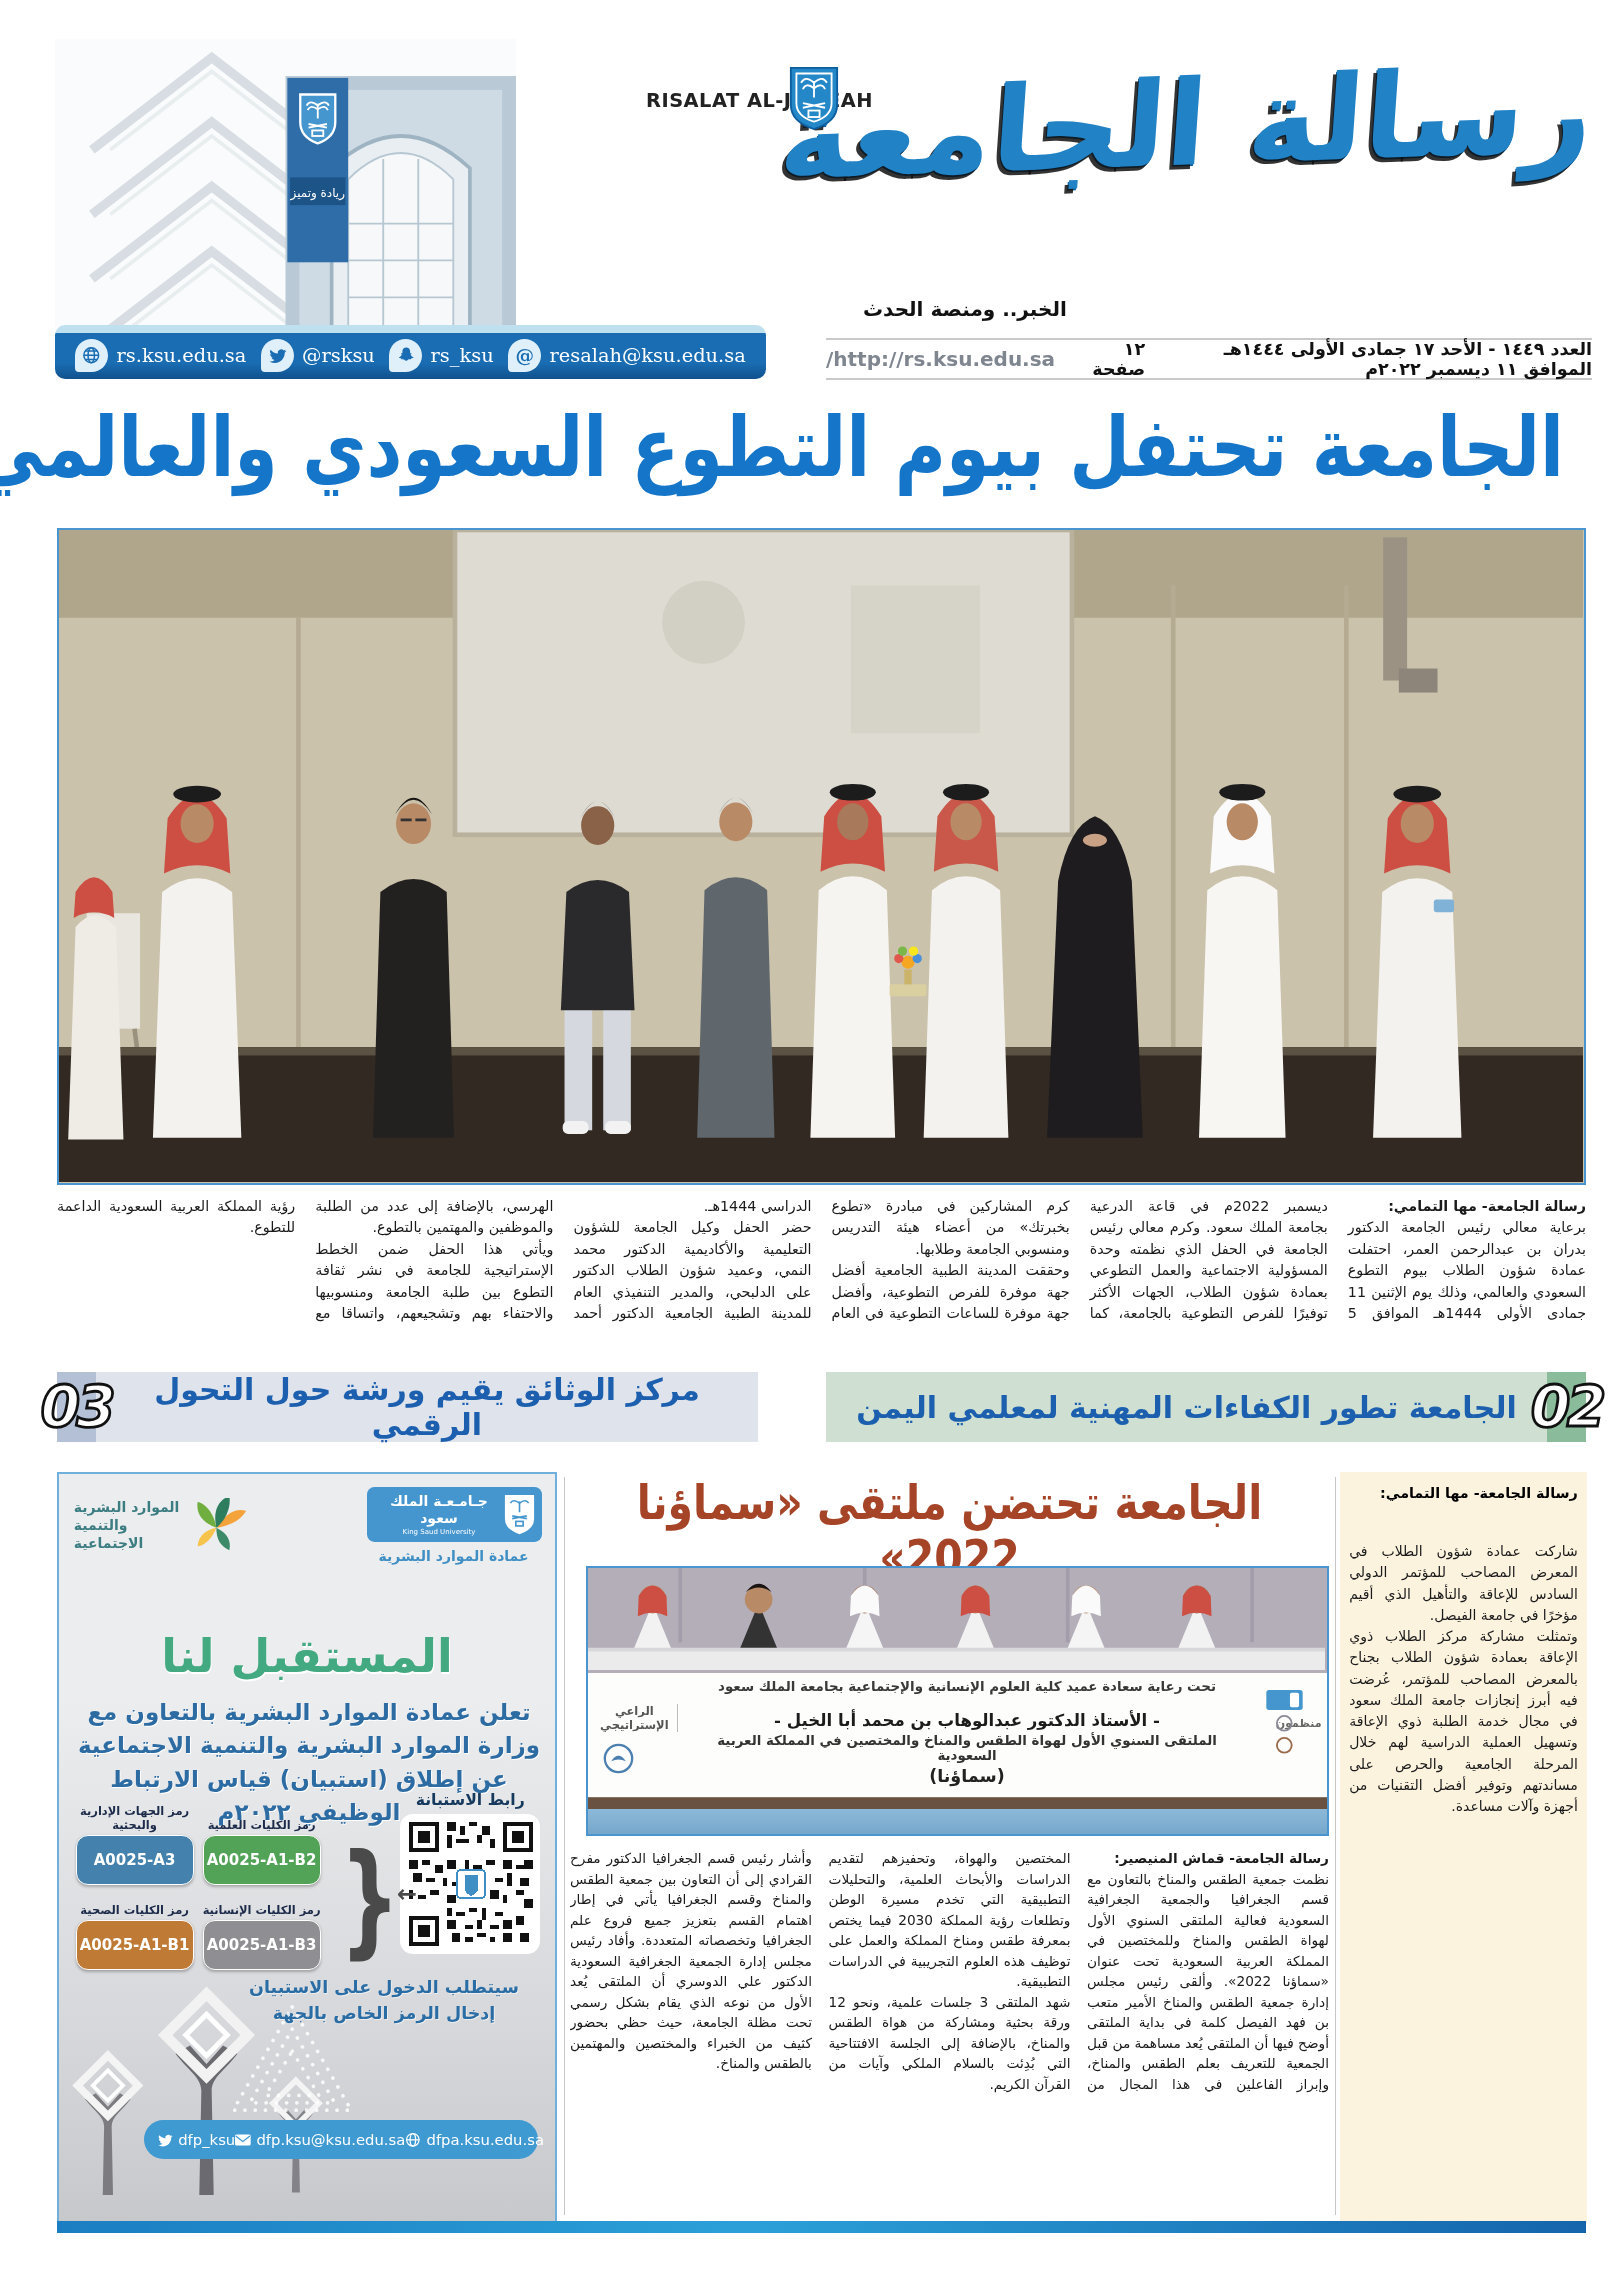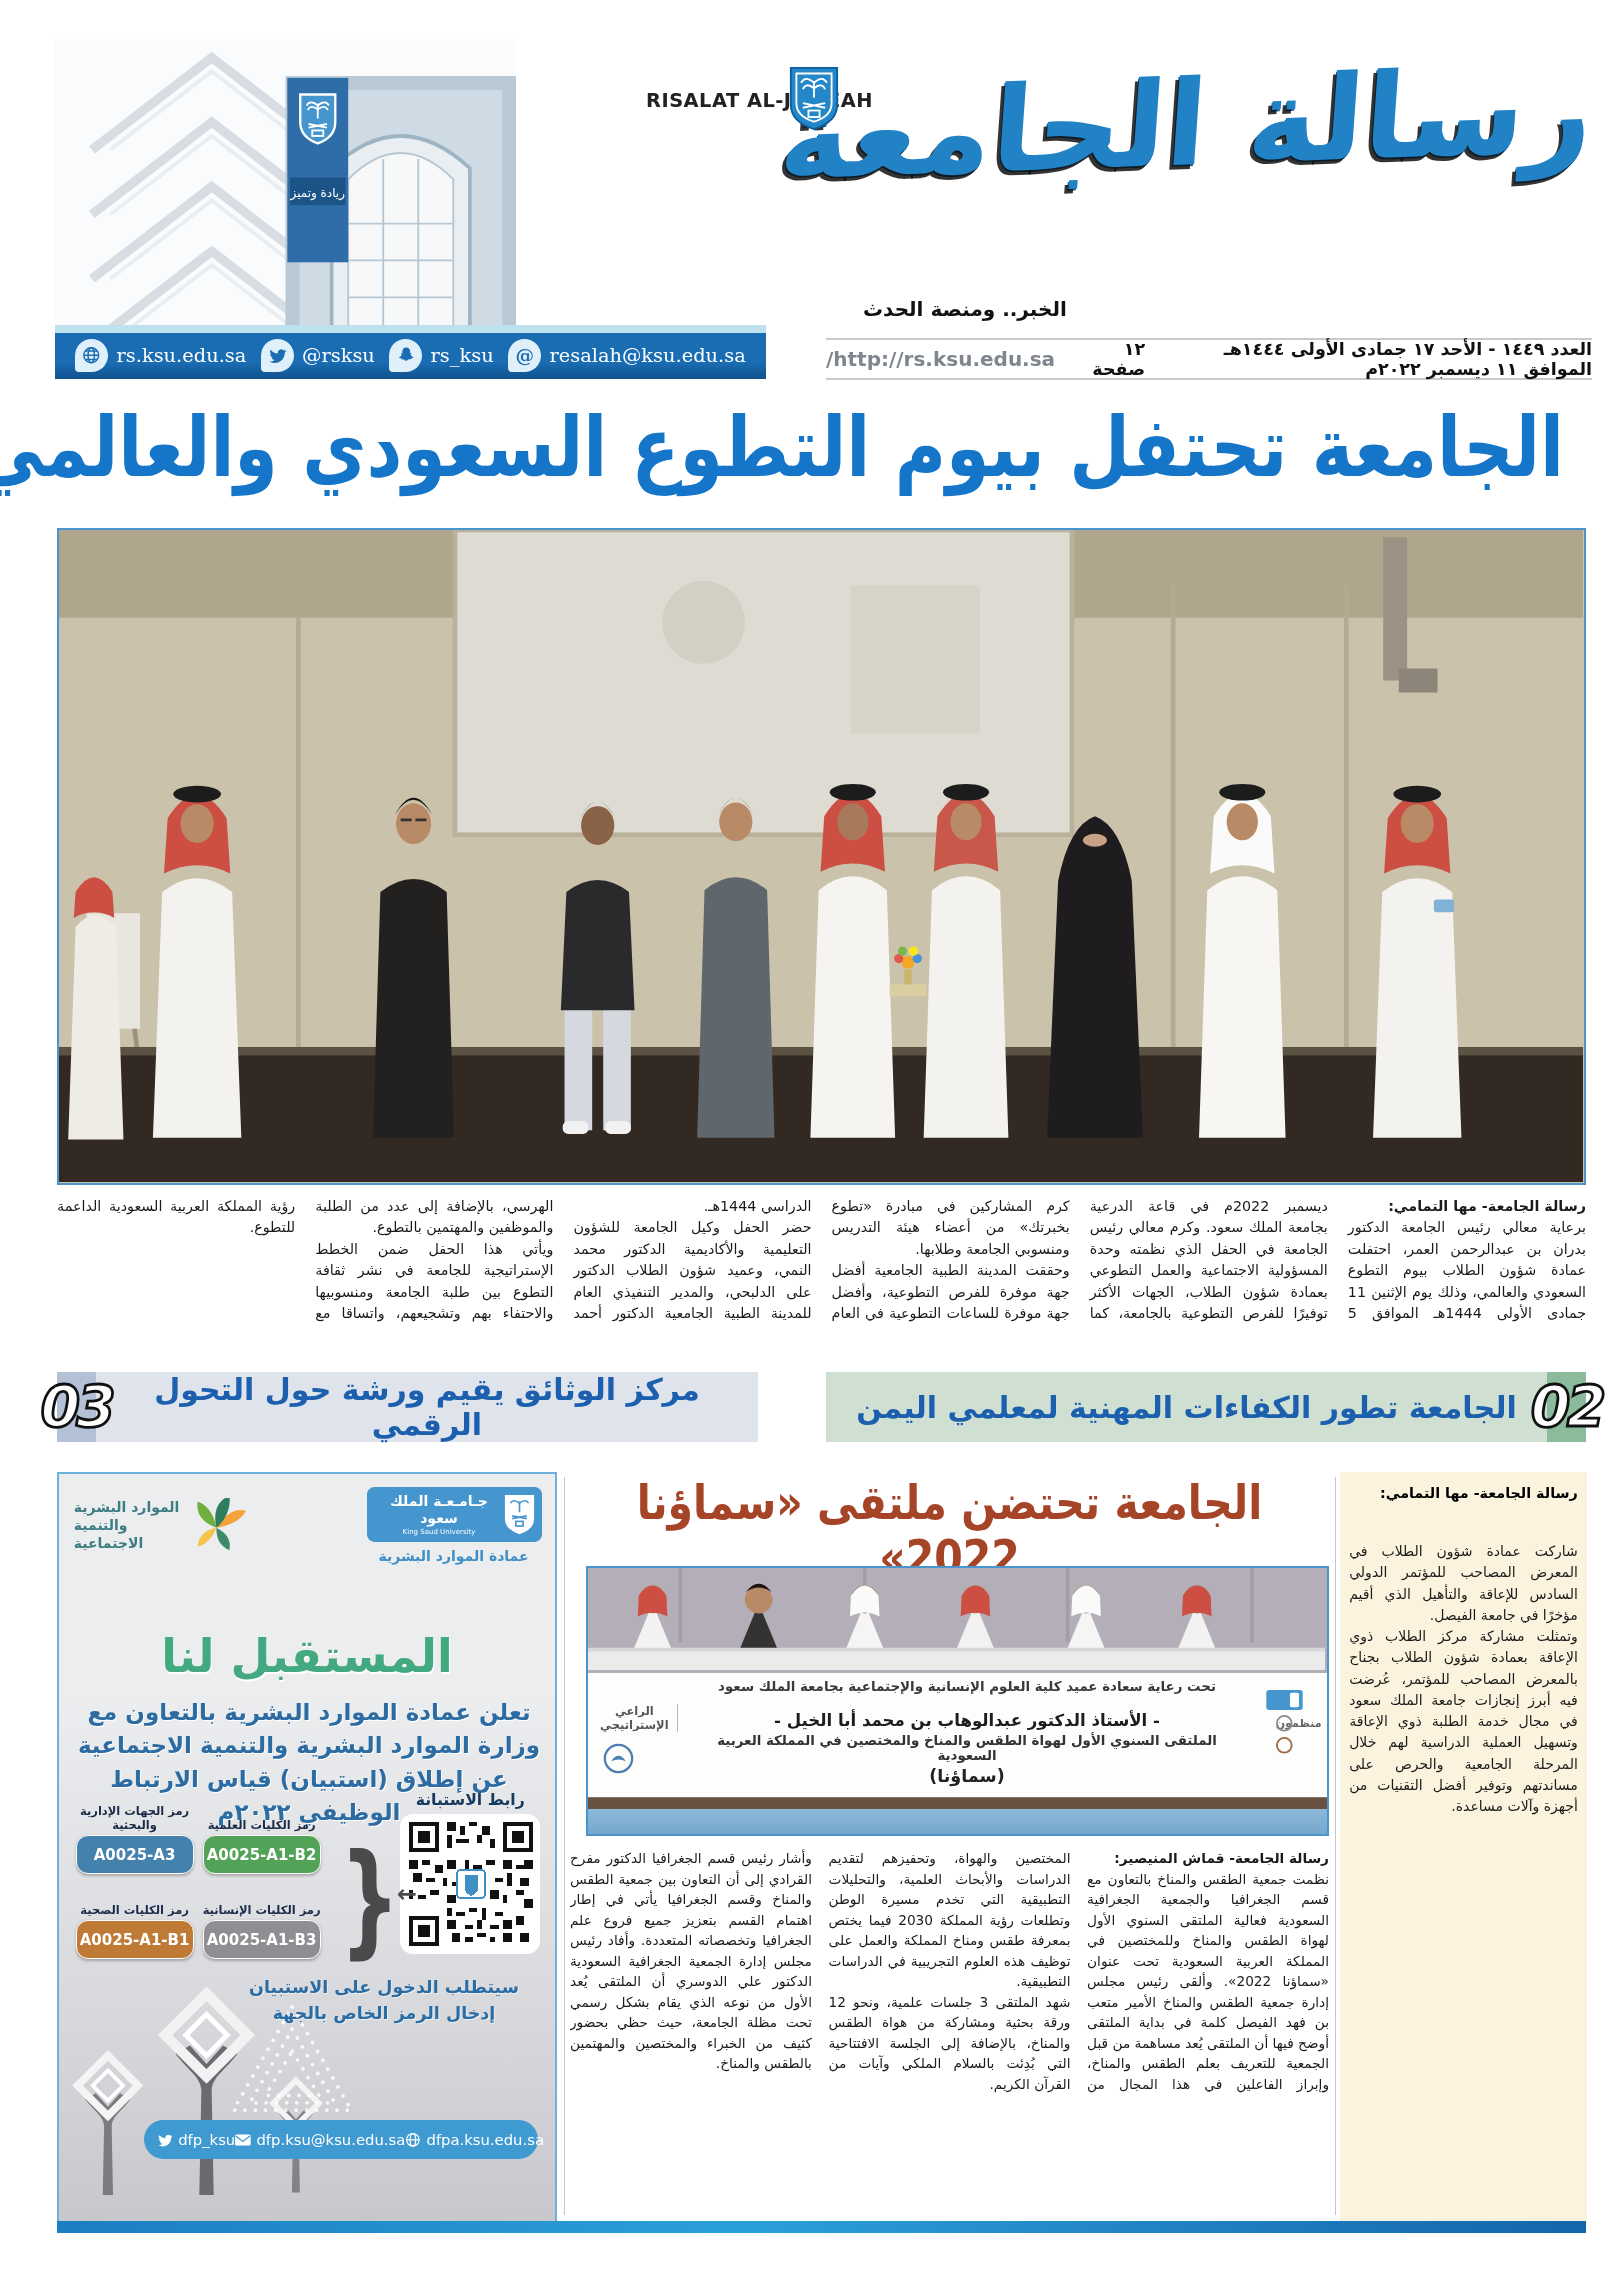--- a/index.html
+++ b/index.html
@@ -14,21 +14,21 @@
   .masthead-block { left:812px; top:44px; width:780px; height:258px; }
   .masthead-en { left:646px; top:89px; font-size:19.4px; font-weight:bold; color:#222; letter-spacing:0.5px; }
   .masthead-ar { width:100%; text-align:center; font-size:118px; font-weight:bold; color:#2282c6;
                  transform:skewX(-6deg) rotate(-2deg); line-height:1.35;
                  text-shadow:-3.7px 4.6px 0 rgba(15,15,15,.85), -0.9px 1.8px 0 #0d5e9e; white-space:nowrap; }
   .masthead-shield { left:789px; top:66px; }
   .tagline { left:863px; top:297px; font-size:20px; font-weight:bold; color:#111; }
 
   .social-bar { left:55px; top:325px; width:711px; height:54px;
                 background:linear-gradient(#bfe0ee 0 14%, #1a6db3 14% 70%, #10518d);
-                display:flex; align-items:center; justify-content:space-around; padding:7.4px 13px 0; }
+                display:flex; align-items:center; justify-content:space-around; padding:7.4px 13px 0;border-radius:10px; }
   .social-item { display:flex; align-items:center; gap:8.3px; color:#fff; font-size:19.4px; font-family:"DejaVu Serif", serif; }
   .social-bubble { width:33px; height:33px; border-radius:50% 50% 50% 12%; background:#dff0fa;
                    display:flex; align-items:center; justify-content:center; color:#1a6db3; font-weight:bold; }
   .issue-bar { left:826px; top:338px; width:766px; height:42px; border-top:2.8px solid #c9c9c9; border-bottom:2.8px solid #c9c9c9;
                display:flex; align-items:center; }
   .issue-line { font-size:17.5px; font-weight:bold; color:#111; }
   .pages-label { font-size:17.5px; font-weight:bold; color:#111; margin:0 35px; }
   .site-url { font-size:20px; font-weight:bold; color:#7f8690; direction:ltr; }
 
   
@@ -91,21 +91,21 @@
   .ad-announce { position:absolute; left:18.5px; top:222px; width:463px; text-align:center; font-size:23px; font-weight:bold;
                  color:#2d6ca3; line-height:1.45; text-shadow:0.9px 0.9px 0 #fff; }
   .ad-qr-label { position:absolute; right:14.8px; top:316px; width:140px; text-align:center; font-size:15.7px; font-weight:bold; color:#16395e; }
   .ad-qr { position:absolute; right:14.8px; top:340px; width:140px; height:140px; background:#fff; border-radius:13px; padding:8.3px; }
   .ad-brace { position:absolute; right:155px; top:353px; font-size:85px; color:#4a4a4a; transform:scaleY(1.45); transform-origin:top; font-weight:bold; }
   .ad-arrow { position:absolute; right:138px; top:406px; font-size:24px; color:#4a4a4a; font-weight:bold; }
   .code-grid { position:absolute; left:16.6px; top:329px; width:249px; }
   .code-cell { position:absolute; width:118px; text-align:center; }
   .code-label { font-size:11.5px; font-weight:bold; color:#1c2b4a; line-height:1.25; min-height:29.5px;
                 display:flex; align-items:flex-end; justify-content:center; }
-  .pill { margin-top:2.8px; height:39px; border:1.8px solid #fff; border-radius:12px; color:#fff; font-size:15px; font-weight:bold;
+  .pill { margin-top:2.8px; height:50px; border:1.8px solid #fff; border-radius:12px; color:#fff; font-size:15px; font-weight:bold;
           display:flex; align-items:center; justify-content:center; box-shadow:0 1.8px 2.8px rgba(0,0,0,.25); direction:ltr; }
   .pill-b { background:#4581ad; } .pill-g { background:#52a357; } .pill-o { background:#bf7a36; } .pill-gr { background:#8f8f93; }
   .ad-note { position:absolute; right:18.5px; top:500px; width:305px; text-align:center; font-size:17.5px; font-weight:bold;
              color:#2a6da5; line-height:1.5; text-shadow:0.9px 0.9px 0 #eee; }
   .ad-monuments { position:absolute; left:-5.5px; top:509px; }
   .ad-footer { position:absolute; left:85px; right:16.6px; top:646px; height:39px; background:#3f9ad2; border-radius:19.4px;
                display:flex; align-items:center; justify-content:space-around; color:#fff; font-size:14.8px; padding:0 13px; }
   .ad-footer .fi { display:flex; align-items:center; gap:5.5px; direction:ltr; }
 
   .bottom-bar { left:57px; top:2221px; width:1529px; height:12px;

